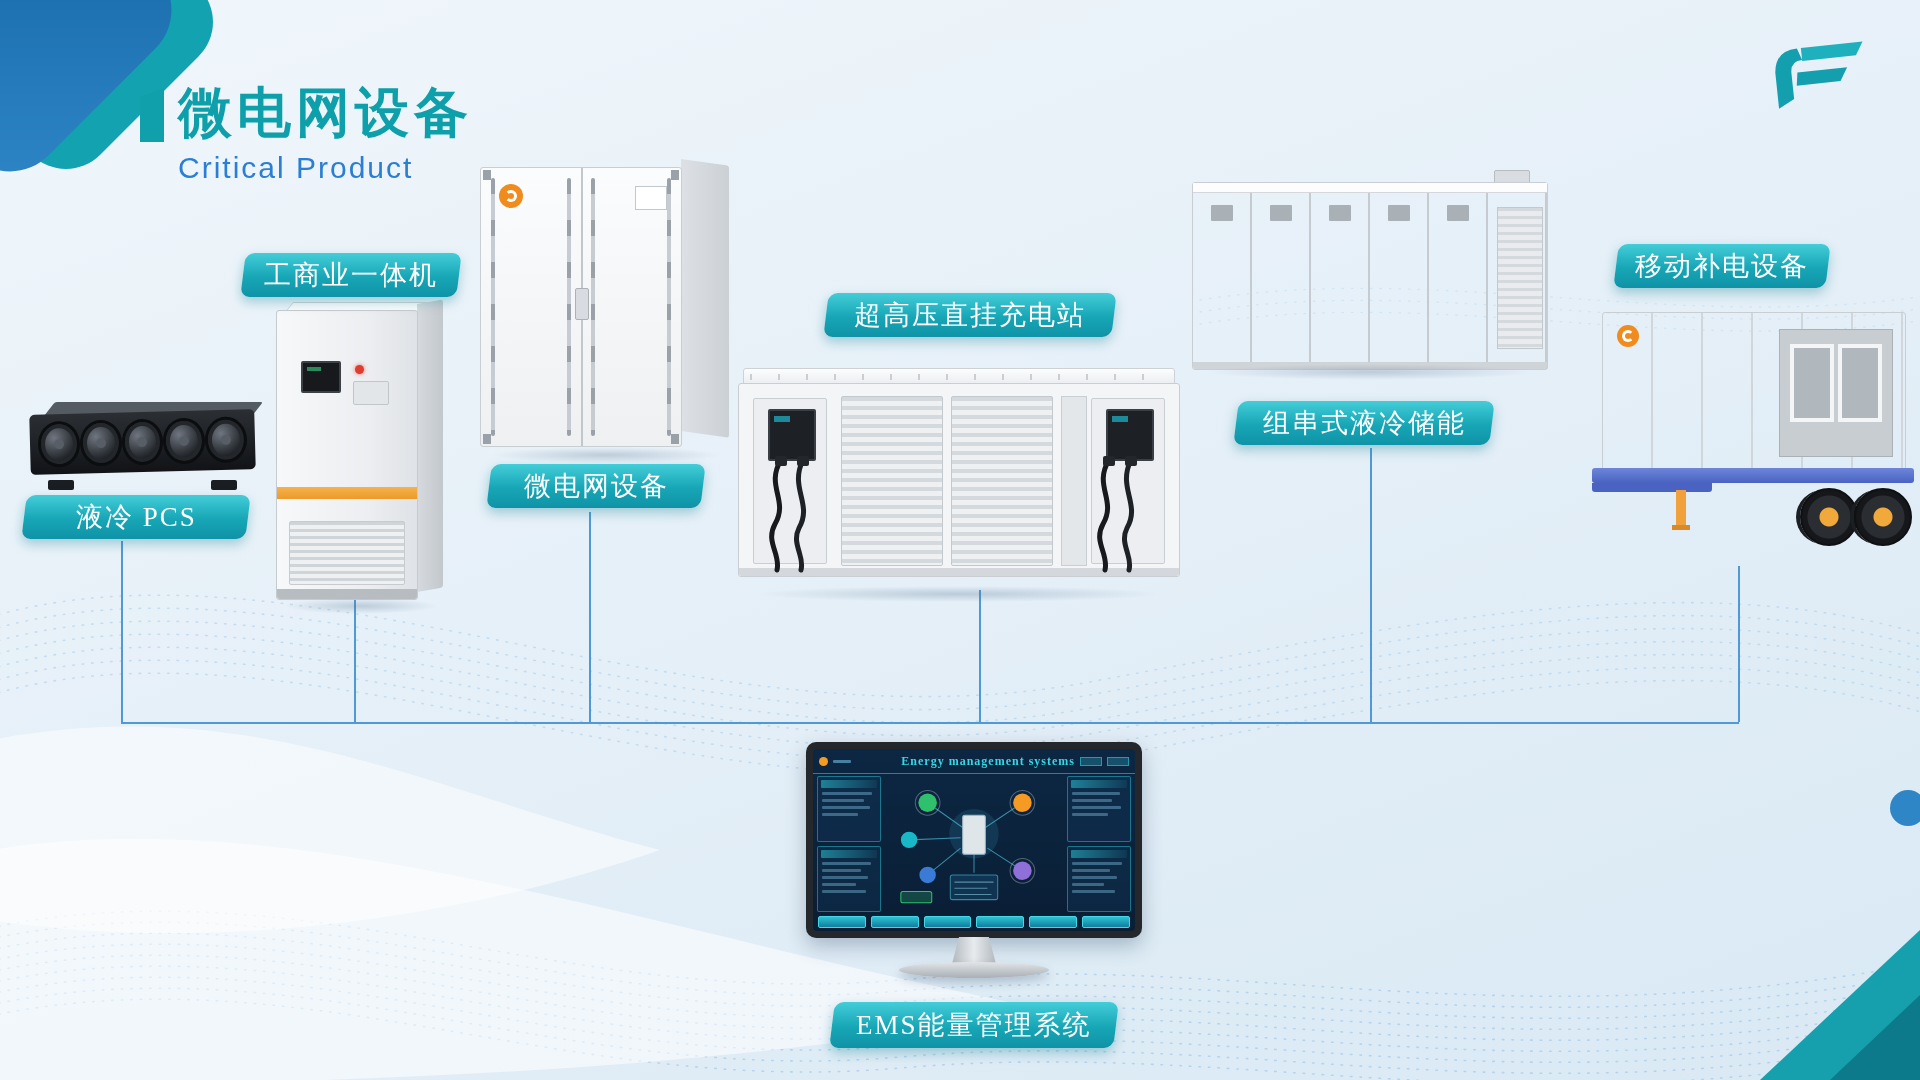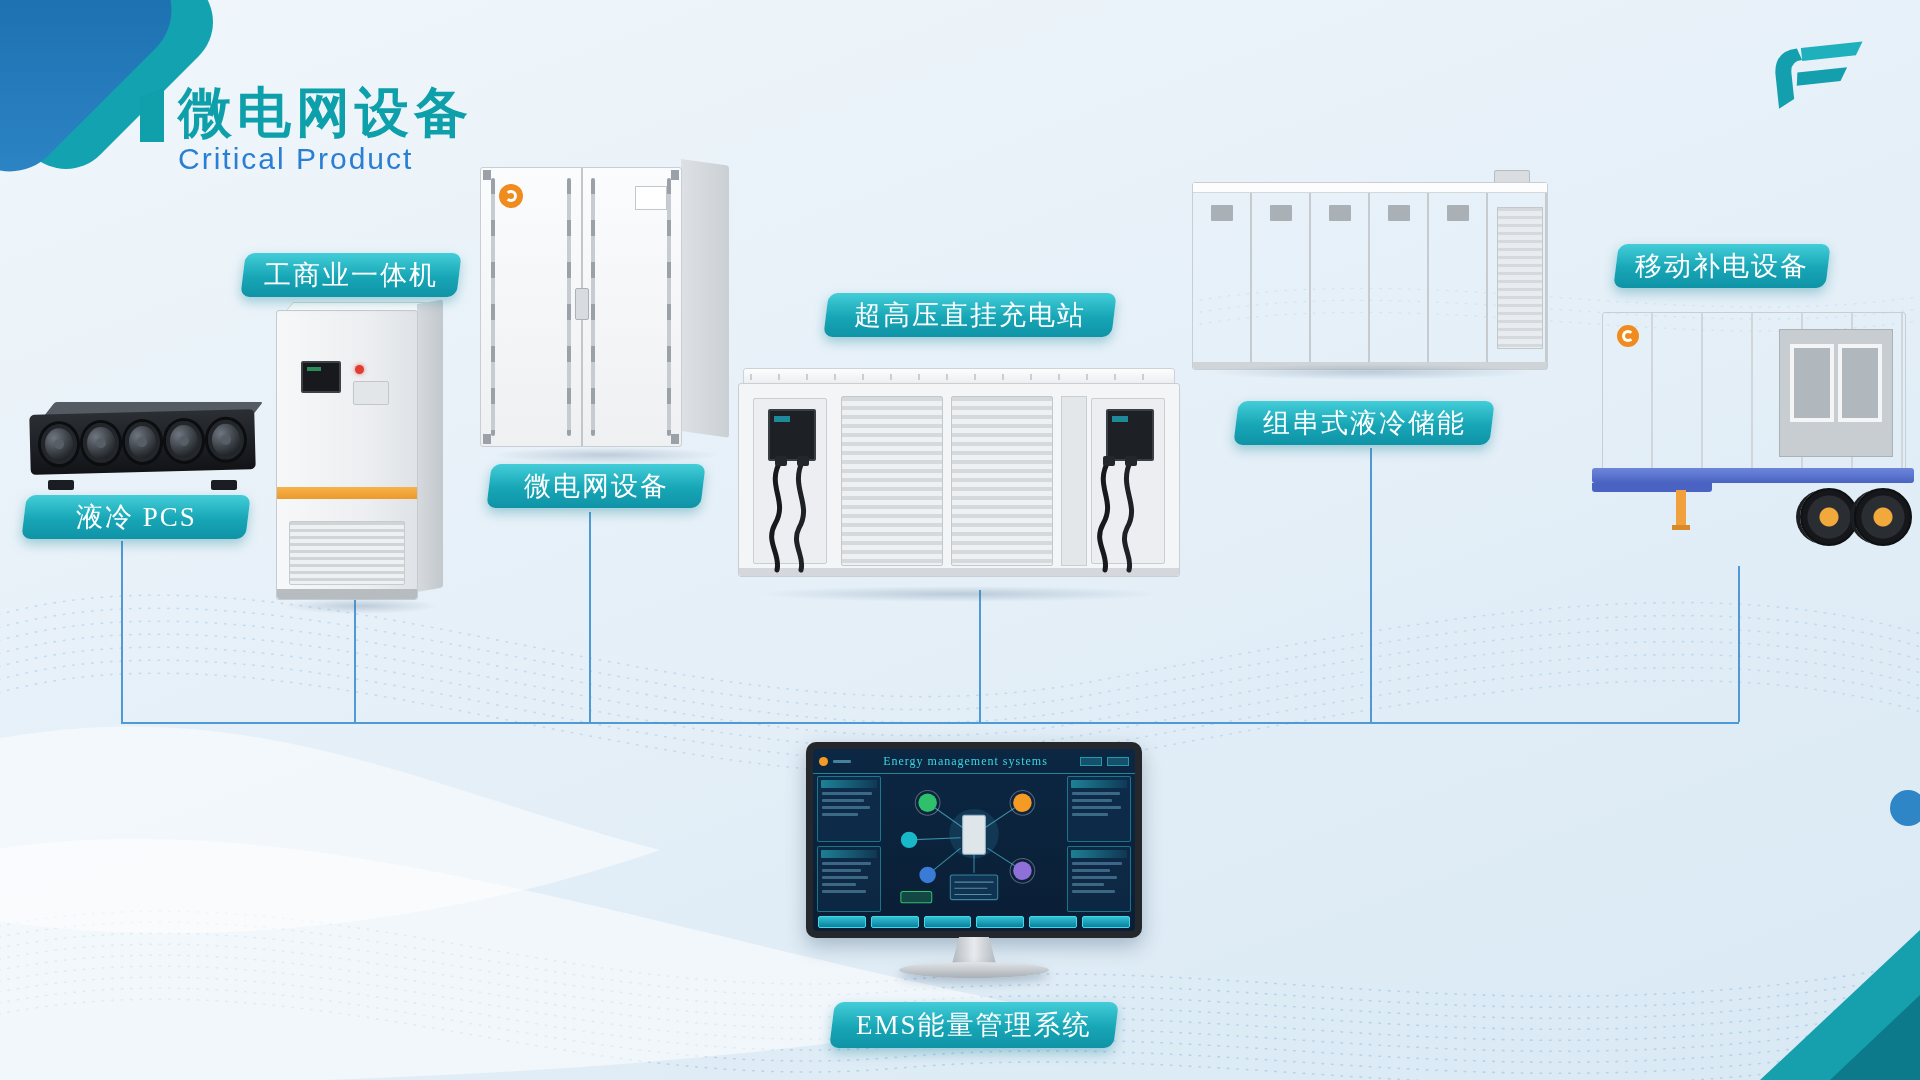--- a/index.html
+++ b/index.html
@@ -16,21 +16,21 @@
   .deco-teal{position:absolute;left:-52px;top:-96px;width:236px;height:236px;background:#13a3b0;border-radius:48px;transform:rotate(45deg);z-index:0;}
   .deco-wedge{position:absolute;left:-28px;top:88px;width:52px;height:52px;background:#13a3b0;border-radius:10px;transform:rotate(45deg);z-index:0;}
   .edge-dot{position:absolute;right:-6px;top:790px;width:36px;height:36px;border-radius:50%;background:#2e86c6;z-index:1;}
   .corner-br{position:absolute;right:0;bottom:0;width:200px;height:160px;z-index:1;}
 
   
   .title-block{position:absolute;left:140px;top:84px;z-index:4;}
   .title-row{display:flex;align-items:flex-start;}
   .title-bar{width:24px;height:54px;background:#0fa0ab;margin-right:14px;margin-top:4px;clip-path:polygon(0 16%,100% 0,100% 100%,0 100%);}
   .title-text{font-size:54px;font-weight:bold;color:#0d9faa;letter-spacing:5px;line-height:1.05;}
-  .subtitle{margin-left:38px;margin-top:0;font-size:30px;color:#2a7ed3;letter-spacing:2px;}
+  .subtitle{margin-left:38px;margin-top:9px;font-size:30px;color:#2a7ed3;letter-spacing:2px;}
 
   
   .brand-logo{position:absolute;right:42px;top:38px;width:112px;height:78px;z-index:4;}
 
   
   .plabel{position:absolute;height:44px;display:flex;align-items:center;justify-content:center;
     background:linear-gradient(180deg,#43cdd8 0%,#17a6b6 55%,#0f93a6 100%);
     border-radius:9px;box-shadow:0 5px 12px rgba(15,130,150,.35);
     transform:skewX(-7deg);z-index:5;}
   .plabel>span{transform:skewX(7deg);color:#fff;font-family:"Liberation Serif","DejaVu Serif",serif;
@@ -148,21 +148,21 @@
   .wh1{left:208px;} .wh2{left:262px;}
 
   
   .monitor{left:806px;top:742px;width:336px;height:258px;}
   .mon-screen{position:absolute;left:0;top:0;width:336px;height:196px;background:#24282c;border-radius:10px;
     padding:7px;box-sizing:border-box;box-shadow:0 8px 20px rgba(30,60,90,.3);}
   .ems-screen{width:100%;height:100%;background:linear-gradient(180deg,#0c2743,#0a1e35);border-radius:4px;position:relative;overflow:hidden;}
   .ehead{display:flex;align-items:center;height:24px;padding:0 6px;border-bottom:1px solid rgba(46,213,226,.55);gap:5px;}
   .elogo{width:9px;height:9px;border-radius:50%;background:#f59a23;flex:none;}
   .ebar{width:18px;height:3px;background:rgba(130,220,255,.5);border-radius:1px;flex:none;}
-  .etitle{flex:1;text-align:center;color:#39d6e4;font-size:12px;font-weight:normal;letter-spacing:1px;
+  .etitle{flex:1;text-align:right;color:#39d6e4;font-size:12px;font-weight:bold;letter-spacing:1px;
     font-family:"Liberation Serif","DejaVu Serif",serif;white-space:nowrap;overflow:hidden;}
   .echip{width:20px;height:7px;background:rgba(46,213,226,.25);border:1px solid rgba(46,213,226,.55);flex:none;}
   .ebody{position:absolute;left:4px;right:4px;top:27px;bottom:19px;display:flex;gap:4px;}
   .ecol{width:64px;display:flex;flex-direction:column;gap:4px;flex:none;}
   .epanel{flex:1;border:1px solid rgba(46,213,226,.45);background:rgba(20,80,120,.18);border-radius:2px;padding:3px;box-sizing:border-box;}
   .ptit{height:8px;background:linear-gradient(90deg,rgba(46,213,226,.5),rgba(46,213,226,.08));border-radius:1px;margin-bottom:3px;}
   .eline{height:3px;background:rgba(150,220,255,.35);border-radius:1px;margin:4px 1px 0;}
   .ecenter{flex:1;position:relative;}
   .ecenter svg{position:absolute;inset:0;width:100%;height:100%;}
   .efoot{position:absolute;left:5px;right:5px;bottom:3px;height:12px;display:flex;gap:5px;}

